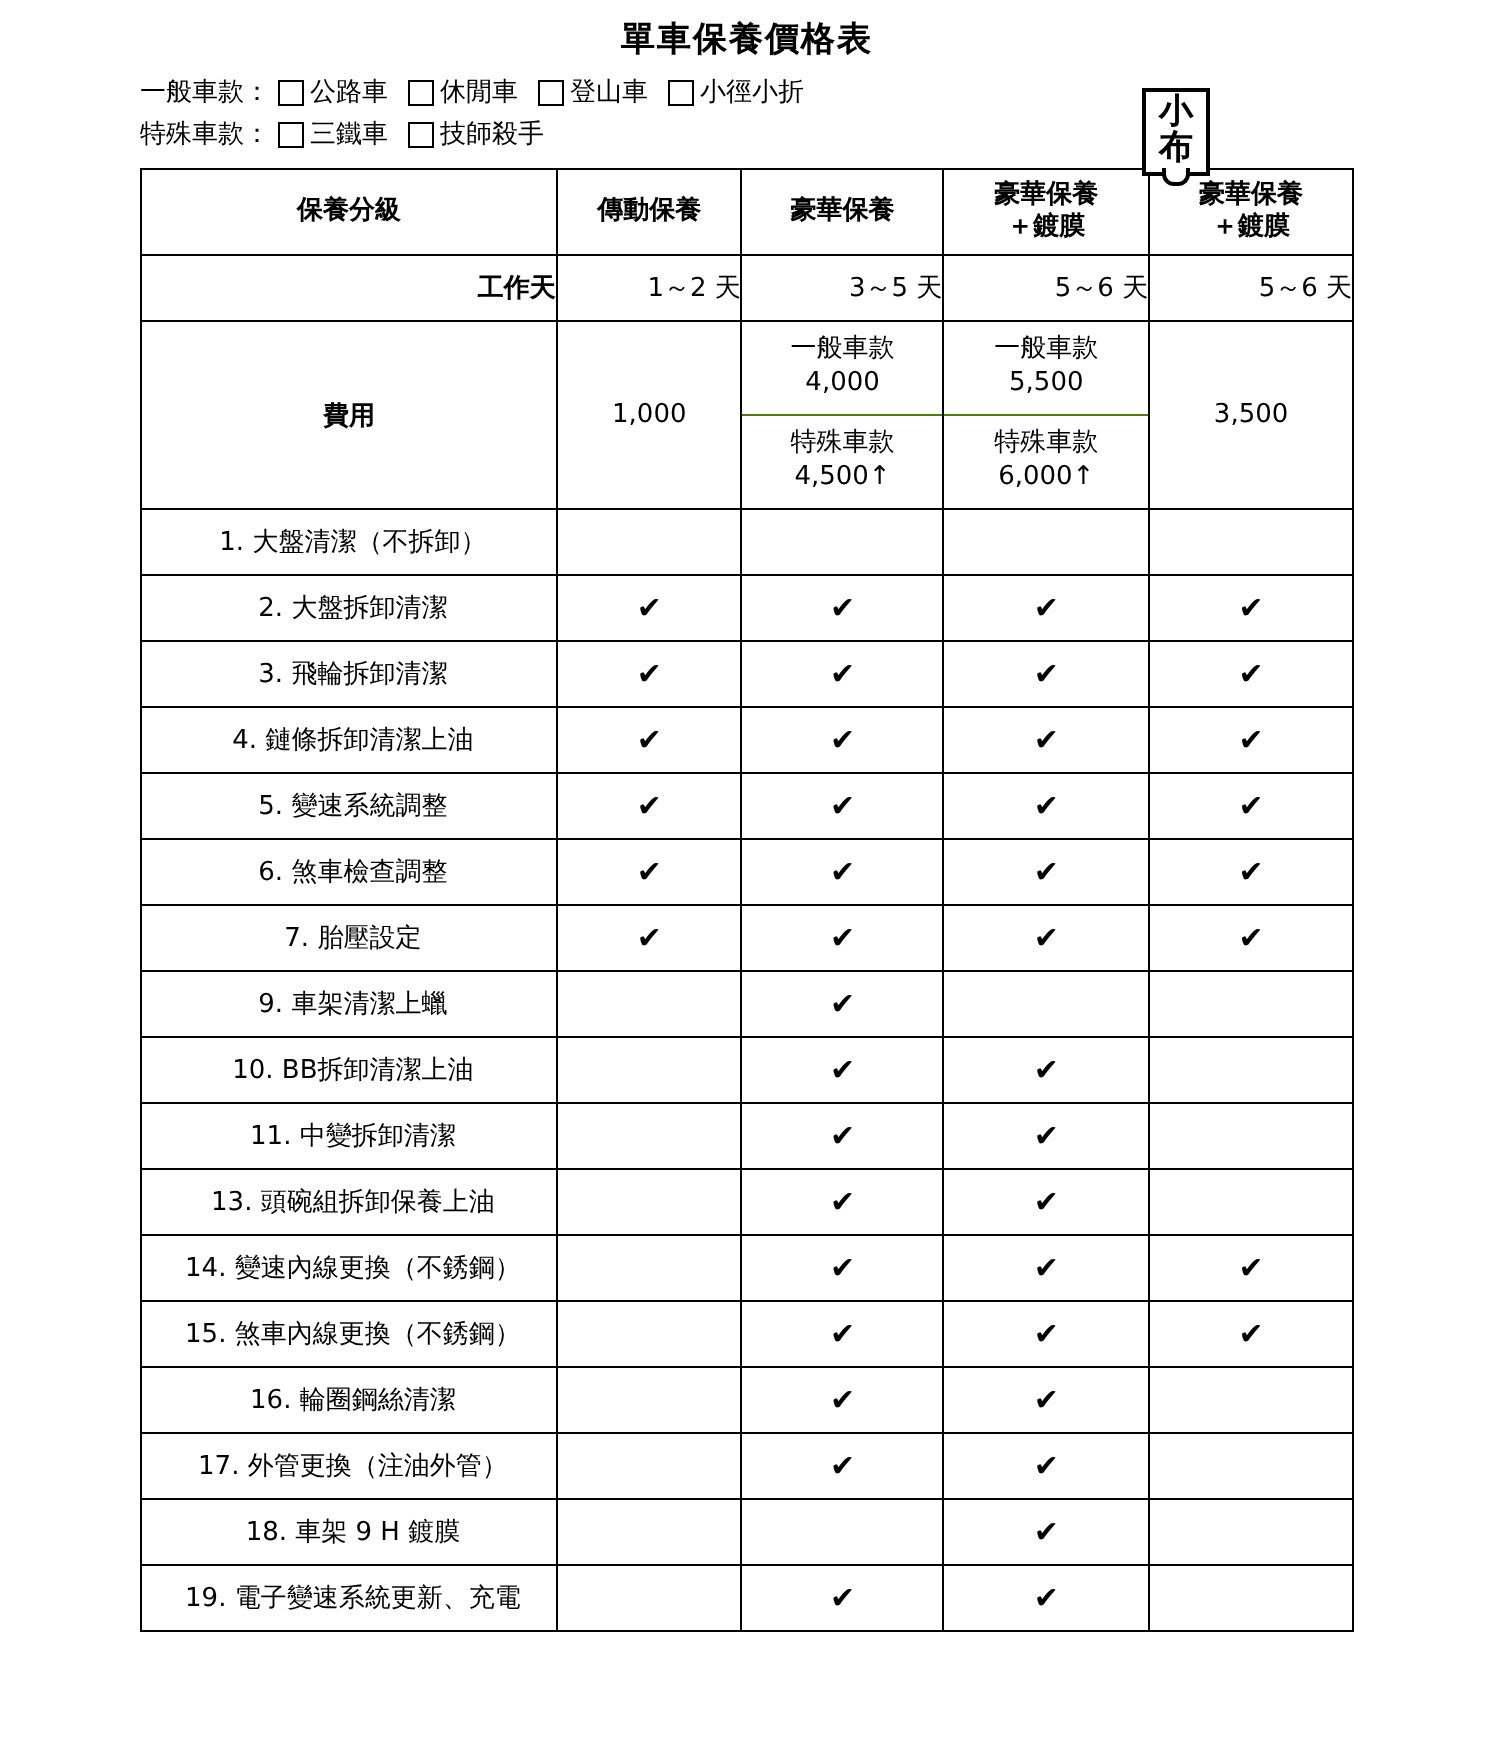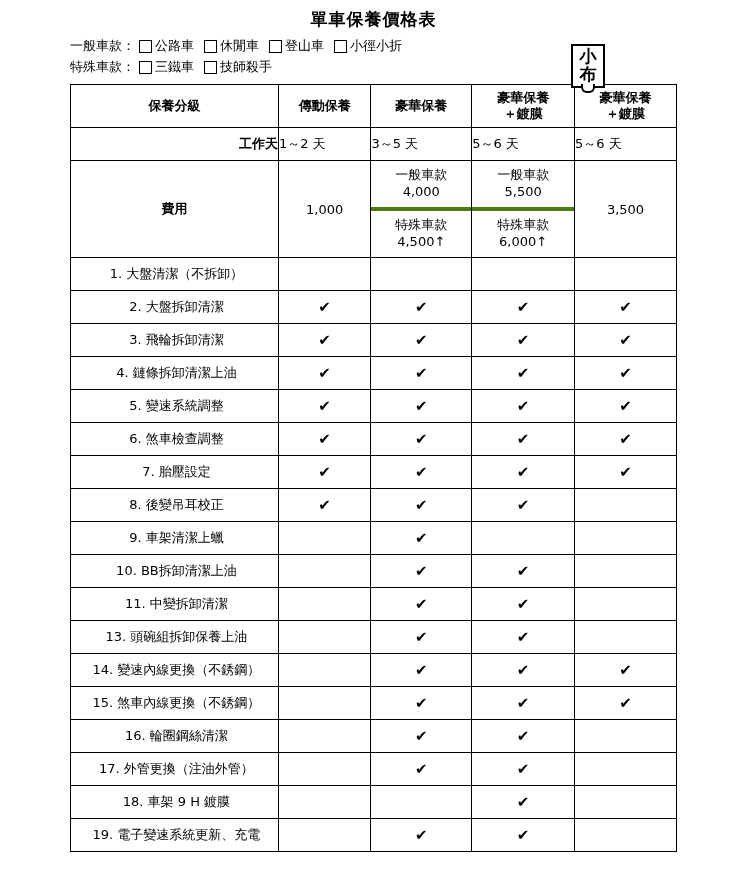--- a/index.html
+++ b/index.html
@@ -79,42 +79,42 @@
   }
   .ctr {
     text-align: center;
   }
   .workday {
     font-weight: bold;
     text-align: right;
     height: 32px;
   }
   .workday-val {
-    text-align: left;
+    text-align: right;
     height: 32px;
     font-size: 13px;
   }
   .fee-label {
     font-weight: bold;
     text-align: center;
   }
   .split {
     padding: 0;
   }
   .split .half {
     height: 46px;
     display: flex;
     flex-direction: column;
     align-items: center;
     justify-content: center;
     line-height: 1.3;
     font-size: 13px;
   }
   .split .half.top {
-    border-bottom: 4px solid #4d7c0f;
+    border-bottom: 1px solid #4d7c0f;
   }
   .check {
     font-size: 15px;
     font-weight: bold;
   }
   #stamp {
     position: absolute;
     left: 571px;
     top: 44px;
     width: 34px;
@@ -283,27 +283,20 @@
         <td class="ctr check">✔</td>
       </tr>
       <tr>
         <td class="rowlabel">7. 胎壓設定</td>
         <td class="ctr check">✔</td>
         <td class="ctr check">✔</td>
         <td class="ctr check">✔</td>
         <td class="ctr check">✔</td>
       </tr>
       <tr>
-        <td class="rowlabel">8. 後變吊耳校正</td>
-        <td class="ctr check">✔</td>
-        <td class="ctr check">✔</td>
-        <td class="ctr check">✔</td>
-        <td class="ctr check"></td>
-      </tr>
-      <tr>
         <td class="rowlabel">9. 車架清潔上蠟</td>
         <td class="ctr check"></td>
         <td class="ctr check">✔</td>
         <td class="ctr check"></td>
         <td class="ctr check"></td>
       </tr>
       <tr>
         <td class="rowlabel">10. BB拆卸清潔上油</td>
         <td class="ctr check"></td>
         <td class="ctr check">✔</td>

